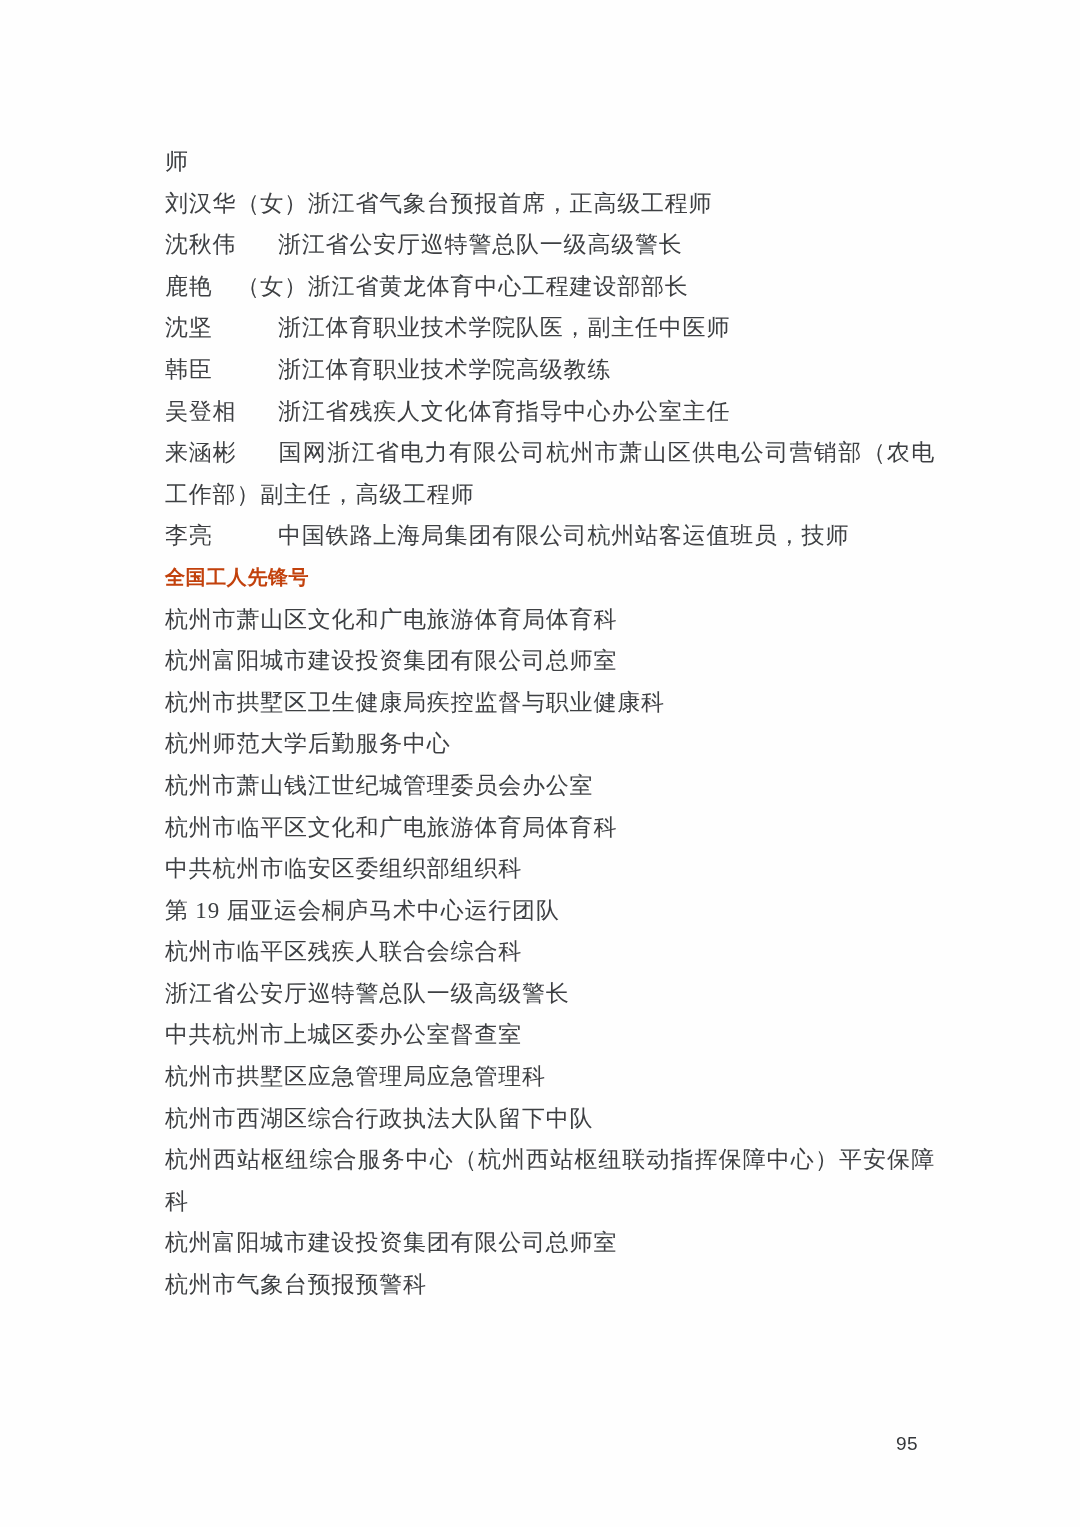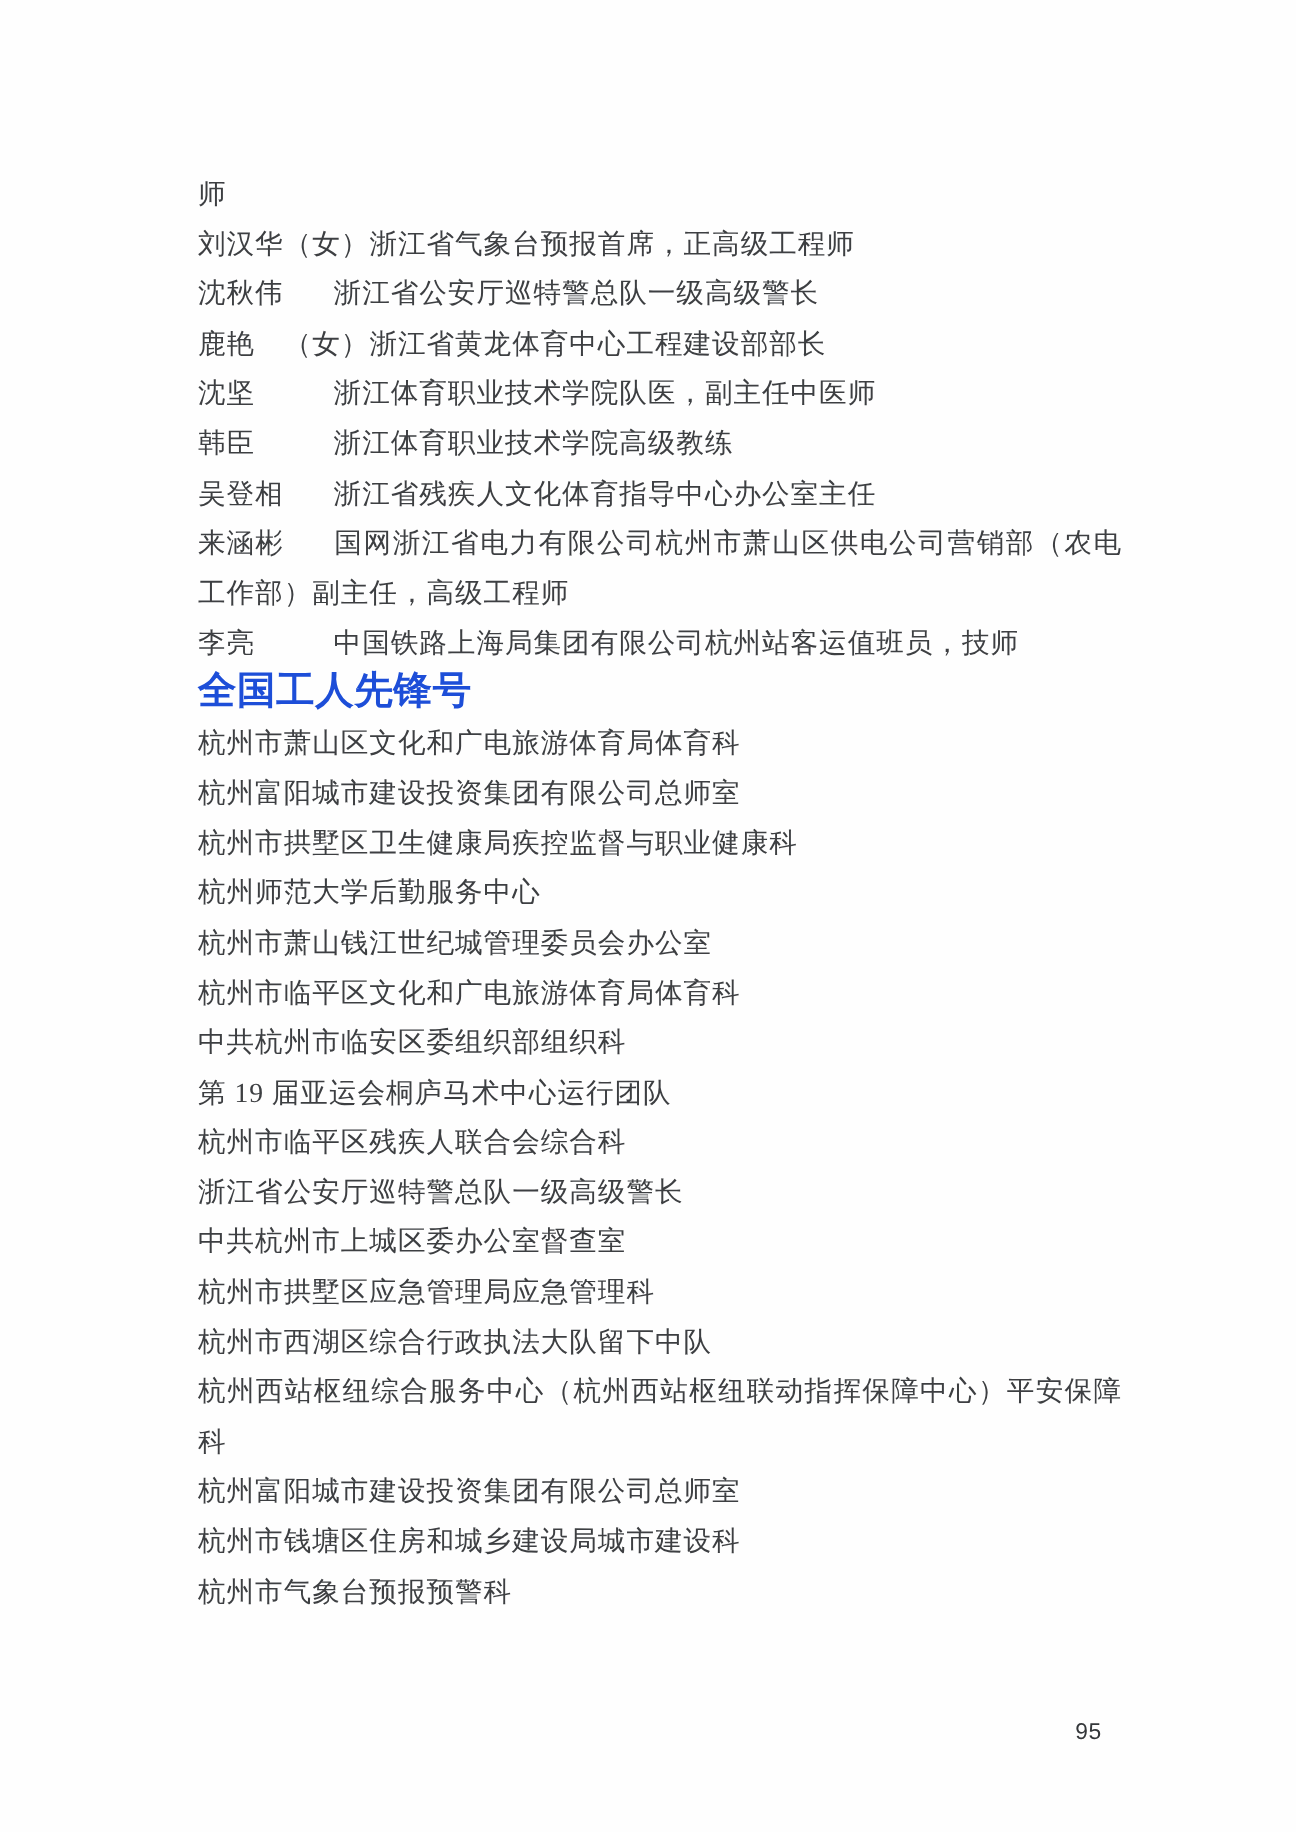--- a/index.html
+++ b/index.html
@@ -32,24 +32,24 @@
     line-height: 41.6px;
     min-height: 41.6px;
     font-weight: normal;
   }
   .honoree .name {
     display: inline-block;
     min-width: 113px;
     vertical-align: top;
   }
   .heading {
-    font-family: Liberation Mono, monospace;
+    font-family: Liberation Sans, sans-serif;
     font-weight: bold;
-    font-size: 32px;
-    color: #1d4ed8;
+    font-size: 20px;
+    color: #c2410c;
     letter-spacing: 0.6px;
   }
   .page-number {
     position: absolute;
     left: 896px;
     top: 1412px;
     font-family: "Liberation Sans", sans-serif;
     font-size: 19px;
     line-height: 24px;
     color: #34373a;
@@ -84,19 +84,18 @@
     <p class="line team">杭州市临平区文化和广电旅游体育局体育科</p>
     <p class="line team">中共杭州市临安区委组织部组织科</p>
     <p class="line team">第 19 届亚运会桐庐马术中心运行团队</p>
     <p class="line team">杭州市临平区残疾人联合会综合科</p>
     <p class="line team">浙江省公安厅巡特警总队一级高级警长</p>
     <p class="line team">中共杭州市上城区委办公室督查室</p>
     <p class="line team">杭州市拱墅区应急管理局应急管理科</p>
     <p class="line team">杭州市西湖区综合行政执法大队留下中队</p>
     <p class="line team">杭州西站枢纽综合服务中心（杭州西站枢纽联动指挥保障中心）平安保障科</p>
     <p class="line team">杭州富阳城市建设投资集团有限公司总师室</p>
-    <p class="line team">杭州市钱塘区住房和城乡建设局城市建设科</p>
     <p class="line team">杭州市气象台预报预警科</p>
 
   </div>
 
   <div class="page-number">95</div>
 </div>
 
 </body></html>

